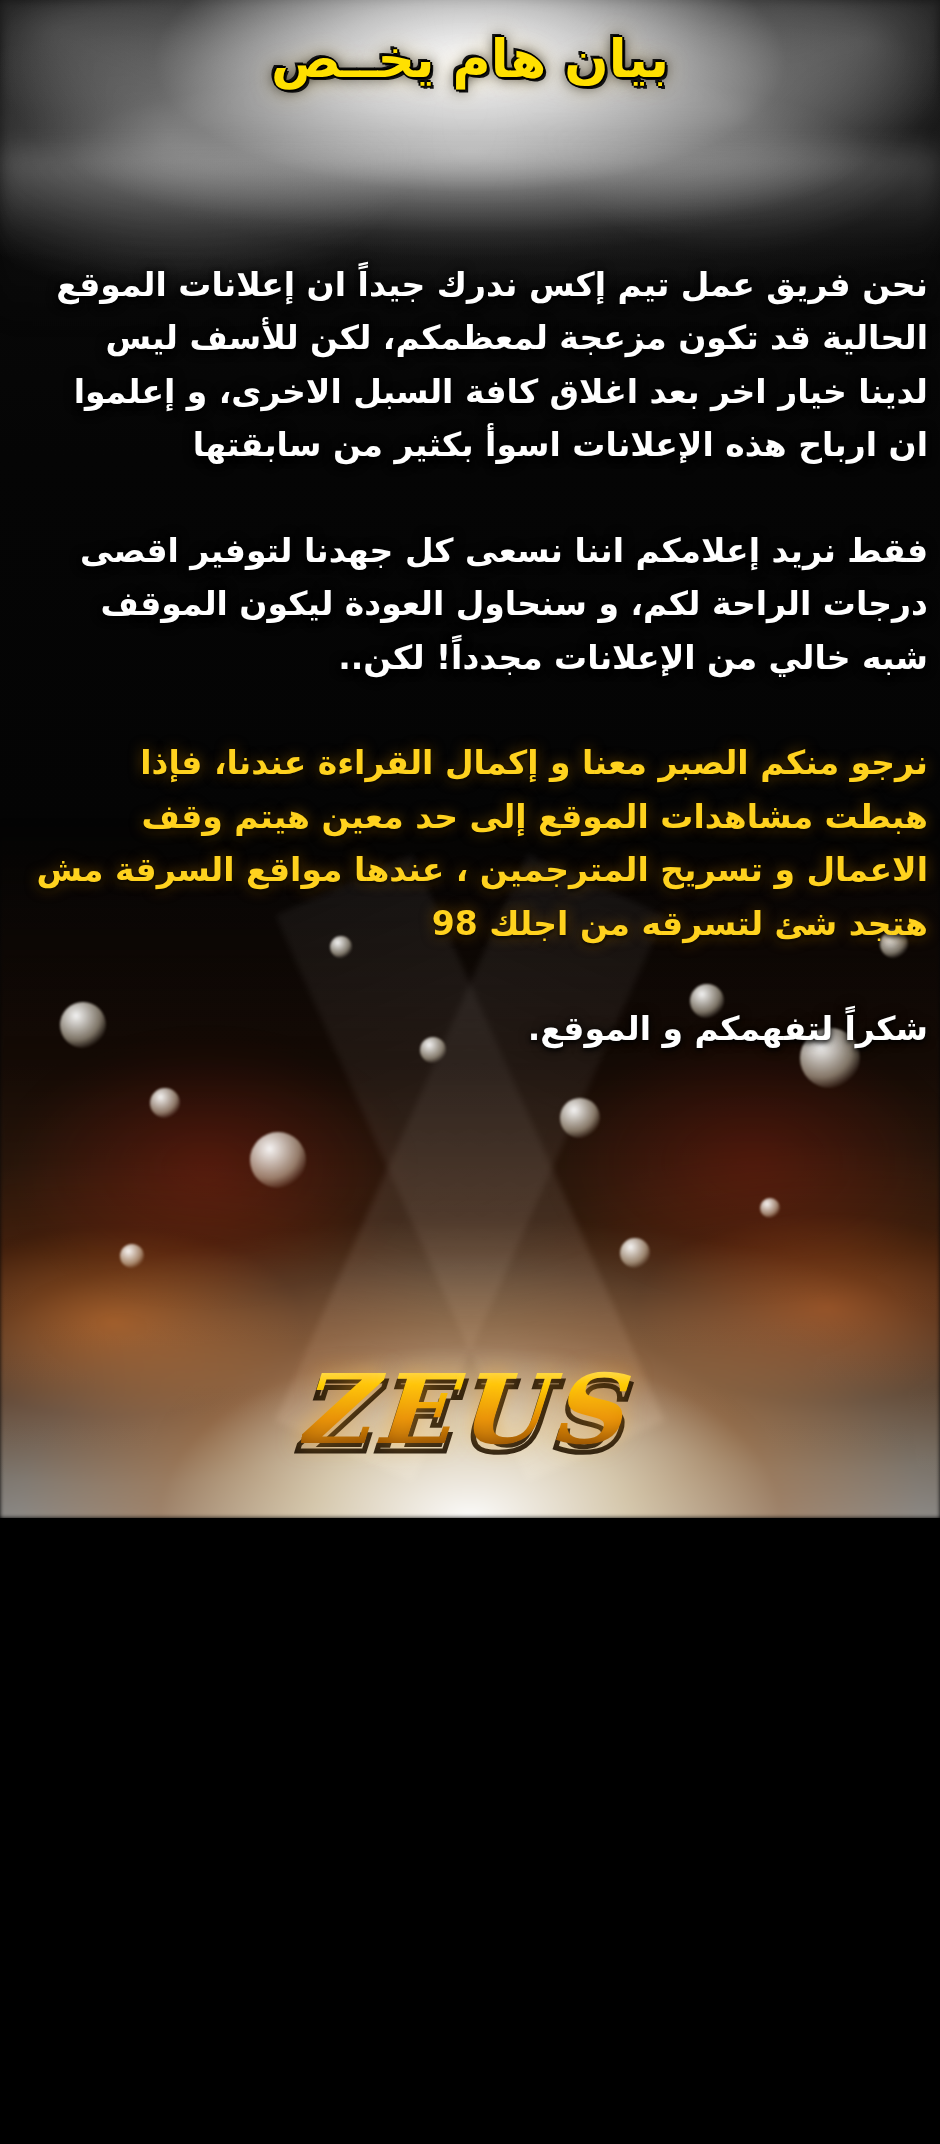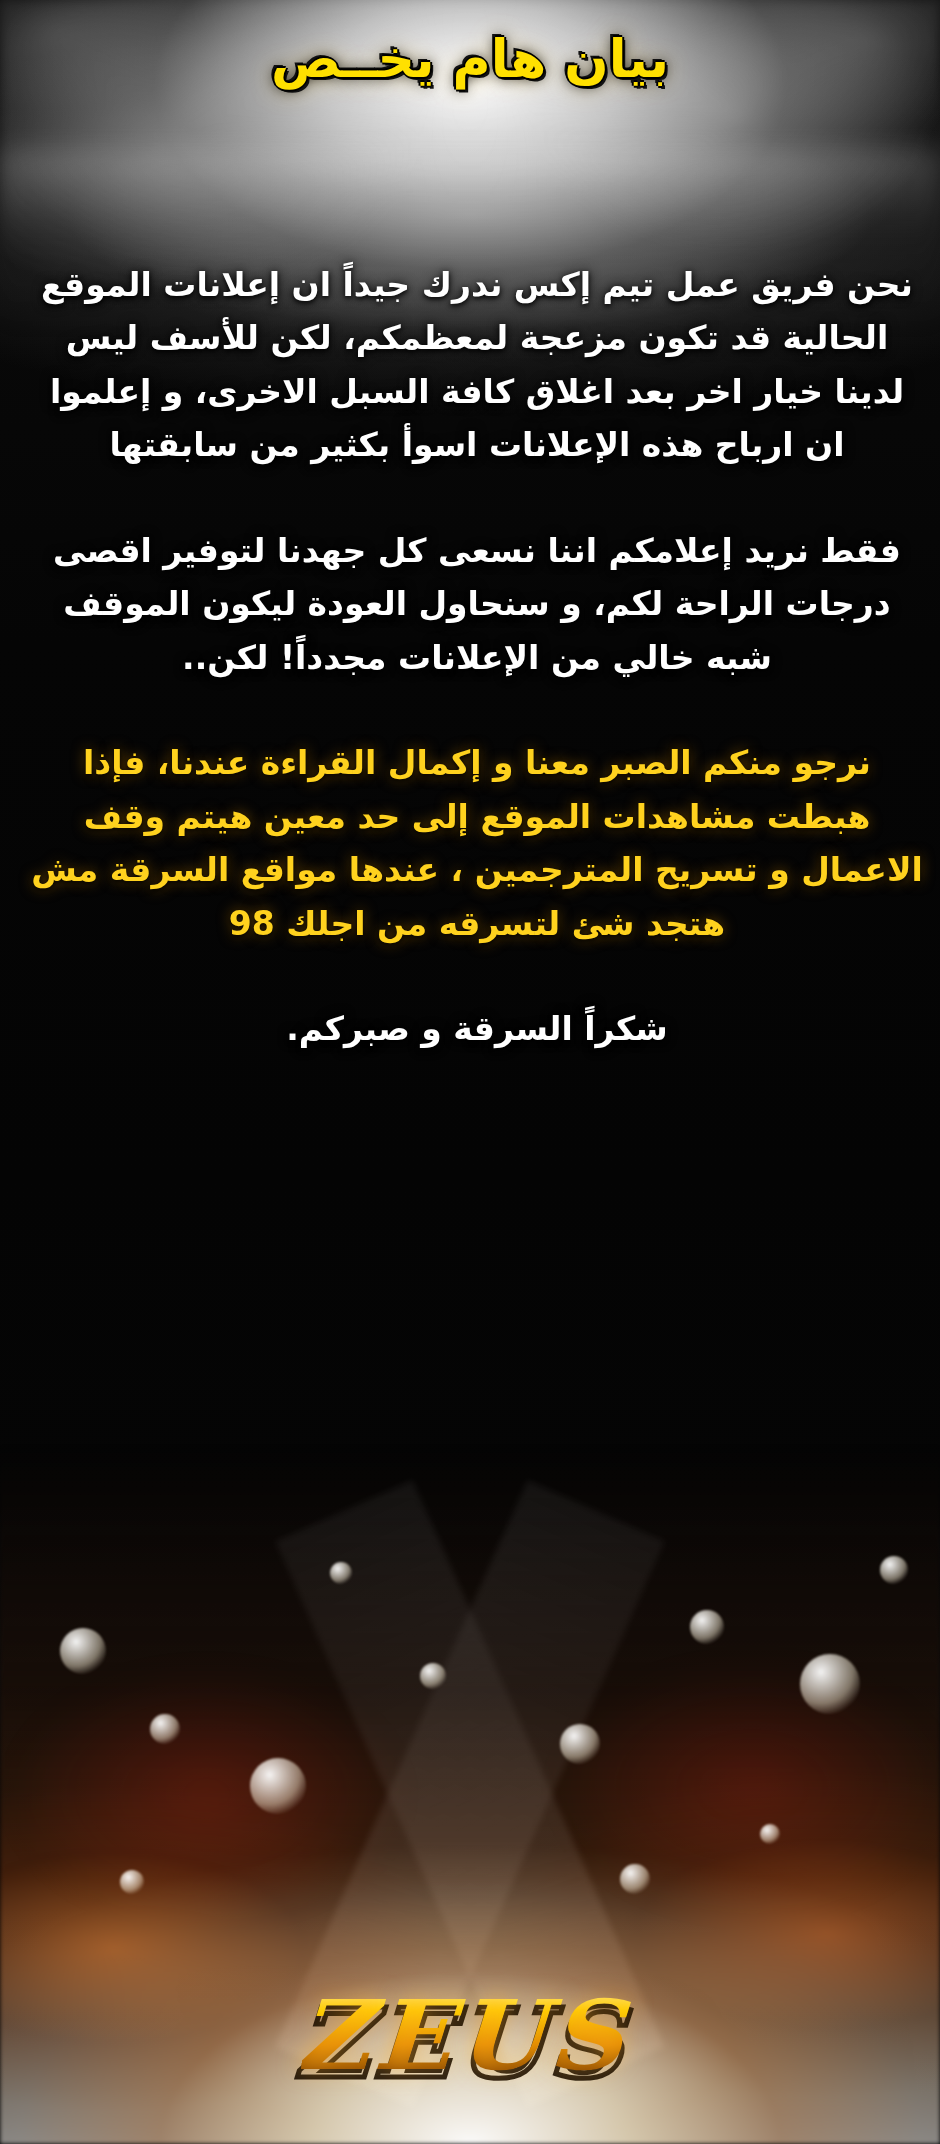--- a/index.html
+++ b/index.html
@@ -7,21 +7,21 @@
     padding: 0;
     background: #000;
   }
   body {
     font-family: "DejaVu Sans", "Liberation Sans", sans-serif;
   }
 
   .poster {
     position: relative;
     width: 940px;
-    height: 2144px;
+    height: 1518px;
     overflow: hidden;
     background: #050505;
     margin-left: 21px;
   }
 
   
   .bg-base {
     position: absolute;
     inset: 0;
     background:
@@ -129,21 +129,21 @@
   }
 
   
   .body-wrap {
     position: absolute;
     top: 258px;
     left: 26px;
     right: 12px;
     z-index: 4;
     direction: rtl;
-    text-align: center;
+    text-align: right;
   }
   .para {
     font-size: 33px;
     line-height: 1.62;
     color: #ffffff;
     font-weight: bold;
     text-shadow: 0 2px 5px rgba(0,0,0,0.95), 0 0 12px rgba(0,0,0,0.8);
     margin: 0 0 52px 0;
     direction: rtl;
   }
@@ -220,21 +220,21 @@
   <div class="bokeh" style="left:760px; bottom:300px; width:20px; height:20px;"></div>
 
   <div class="title-wrap">
     <div class="title-line">بيان هام يخــص</div>
   </div>
 
   <div class="body-wrap">
     <p class="para">نحن فريق عمل تيم إكس ندرك جيداً ان إعلانات الموقع الحالية قد تكون مزعجة لمعظمكم، لكن للأسف ليس لدينا خيار اخر بعد اغلاق كافة السبل الاخرى، و إعلموا ان ارباح هذه الإعلانات اسوأ بكثير من سابقتها</p>
     <p class="para">فقط نريد إعلامكم اننا نسعى كل جهدنا لتوفير اقصى درجات الراحة لكم، و سنحاول العودة ليكون الموقف شبه خالي من الإعلانات مجدداً! لكن..</p>
     <p class="para gold">نرجو منكم الصبر معنا و إكمال القراءة عندنا، فإذا هبطت مشاهدات الموقع إلى حد معين هيتم وقف الاعمال و تسريح المترجمين ، عندها مواقع السرقة مش هتجد شئ لتسرقه من اجلك 98</p>
-    <p class="para thanks">شكراً السرقة و صبركم.</p>
+    <p class="para thanks">شكراً لتفهمكم و الموقع.</p>
   </div>
 
   <div class="logo">
     <span class="logo-shadow">ZEUS</span>
     <span class="logo-text">ZEUS</span>
   </div>
 
 </div>
 
 </body></html>

